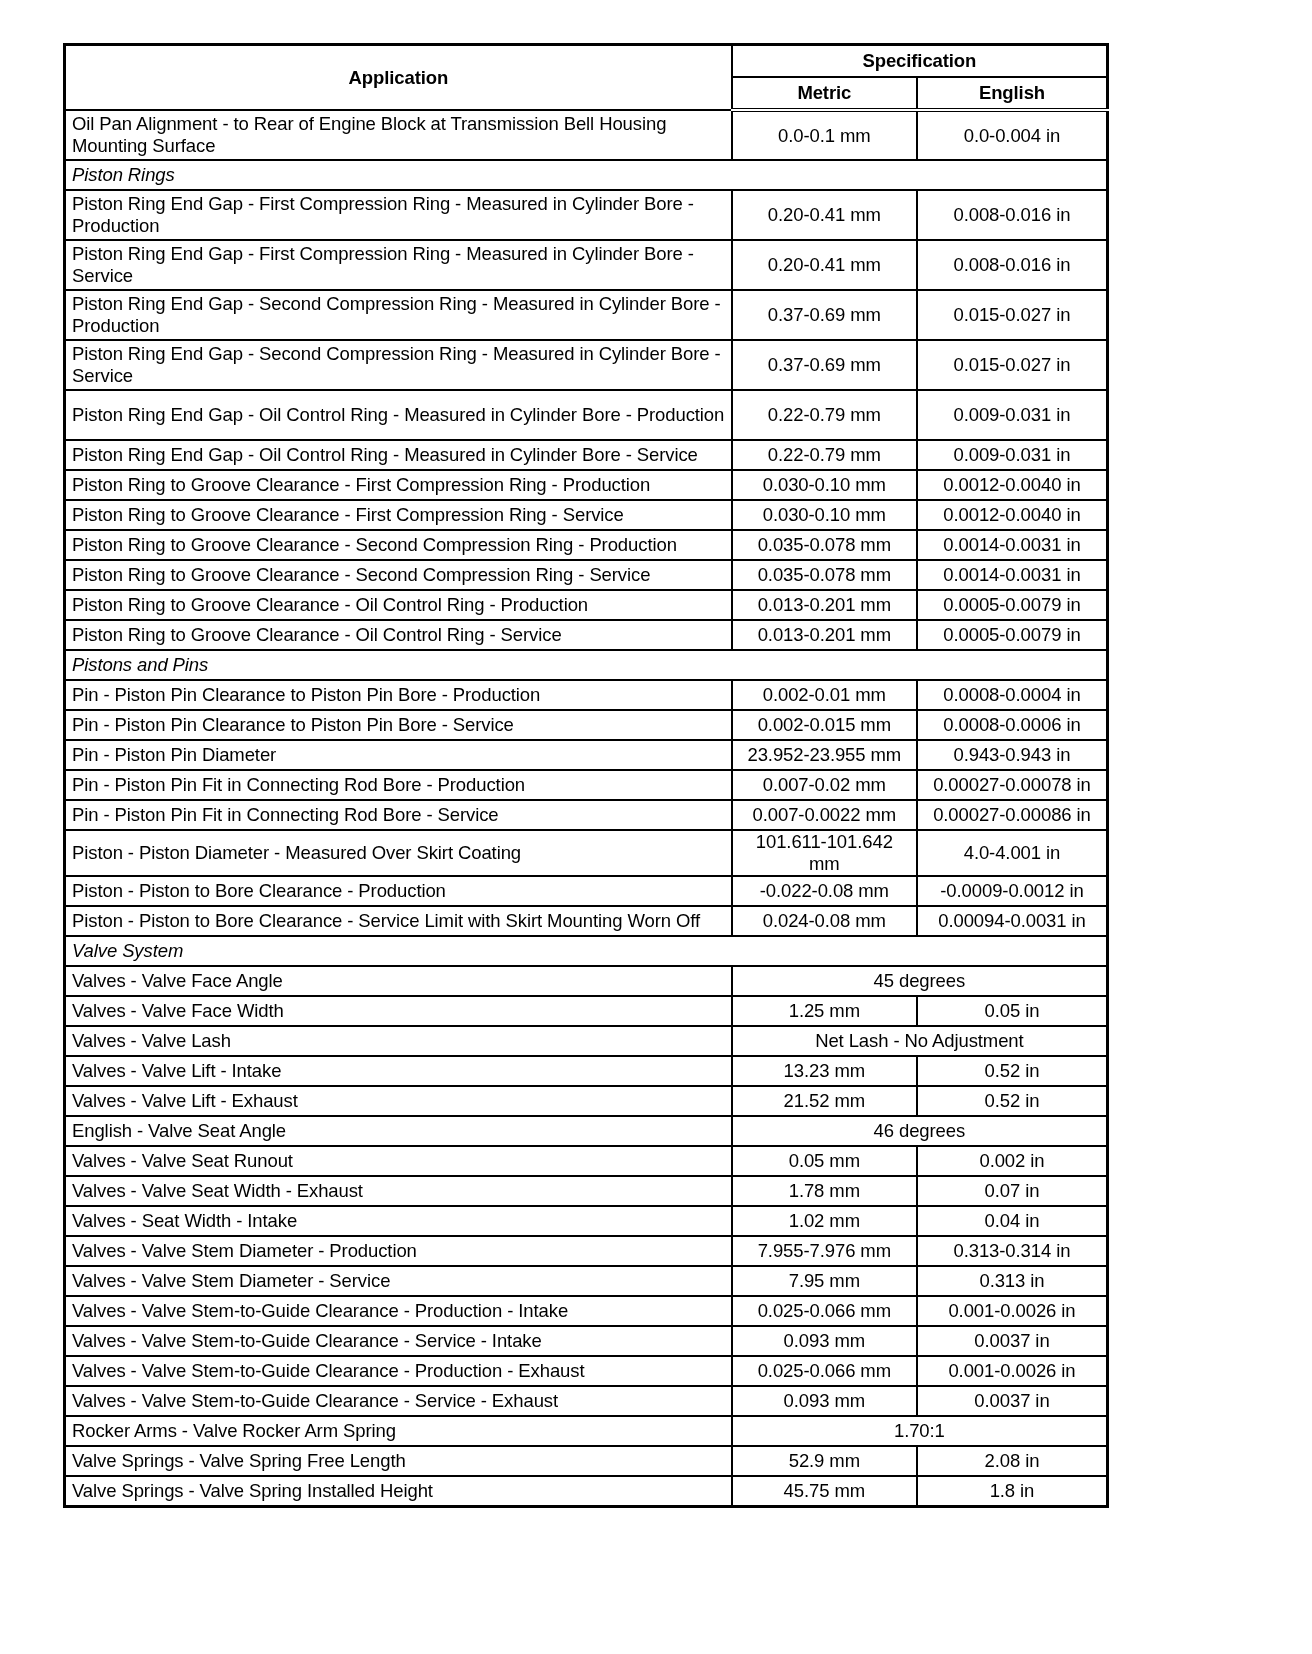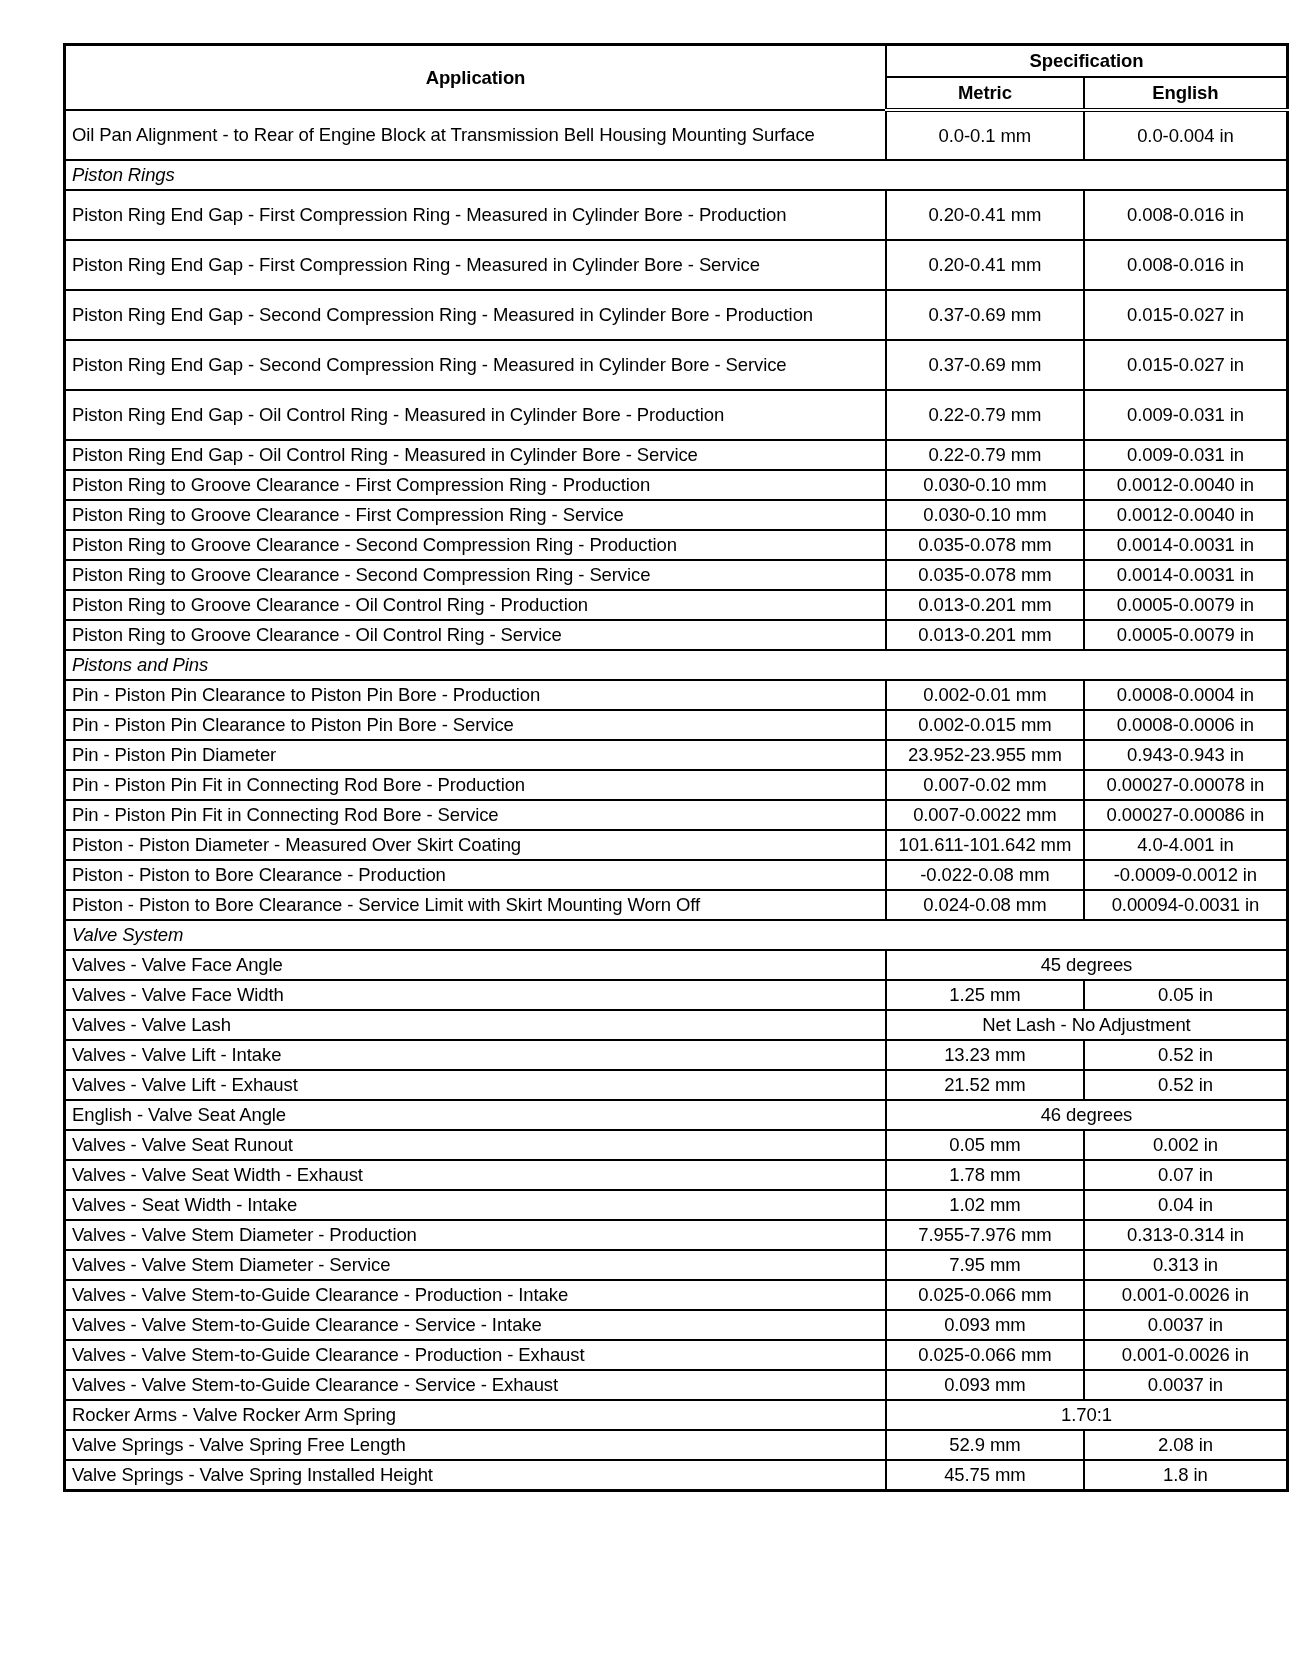--- a/index.html
+++ b/index.html
@@ -1,18 +1,18 @@
 <!DOCTYPE html>
 <html><head>
 <meta charset="utf-8">
 <style>
   html, body { margin: 0; padding: 0; background: #ffffff; }
   body { width: 1312px; height: 1654px; position: relative; font-family: "Liberation Sans", sans-serif; color: #000; }
   table.spec {
-    position: absolute; left: 63px; top: 43px; width: 1226px;
+    position: absolute; left: 63px; top: 43px; width: 1046px;
     border-collapse: collapse; border: 3px solid #000;
     font-size: 18.5px; letter-spacing: -0.1px;
   }
   table.spec td, table.spec th { border: 2.5px solid #000; padding: 0 6px; }
   th { font-weight: bold; text-align: center; height: 30px; }
   th.app { width: 770px; height: 62px; }
   th.metric { width: 175px; }
   th.english { width: 180px; text-align: center; }
   tr.head-sub th { border-bottom: 4px double #000; }
   td.app { padding-left: 80px; line-height: 22px; height: 28px; }

